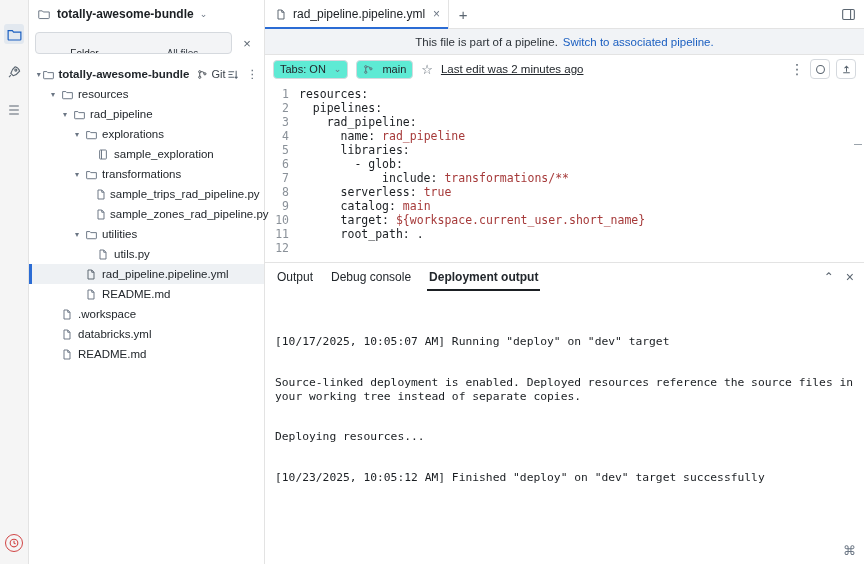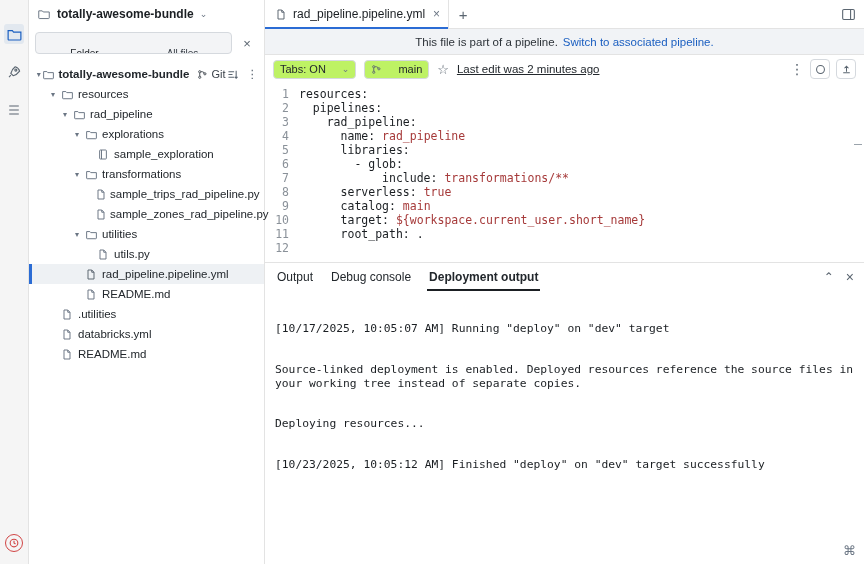--- a/index.html
+++ b/index.html
@@ -164,26 +164,26 @@
 
   .editor-toolbar {
     height: 28px;
     display: flex; align-items: center;
     gap: 8px;
     padding: 0 8px;
     font-size: 11.5px;
     color: #22272c;
   }
   .pill {
-    display: flex; align-items: center; gap: 16px;
+    display: flex; align-items: center; gap: 8px;
     border: 1px solid #d5d9de;
     border-radius: 4px;
     height: 19px;
     padding: 0 6px;
-    background: #bef264;
+    background: #5eead4;
     font-size: 11px;
   }
   .tool-icon { color: #5a6570; display: inline-flex; }
   .toolbar-right { margin-left: auto; display: flex; align-items: center; gap: 6px; }
   .sq-btn {
     width: 20px; height: 20px;
     border: 1px solid #d5d9de;
     border-radius: 4px;
     display: flex; align-items: center; justify-content: center;
     color: #5a6570;
@@ -221,20 +221,21 @@
     background: #9aa3ab;
   }
 
   
   .panel {
     border-top: 1px solid #e3e3e3;
     flex: 1;
     display: flex;
     flex-direction: column;
     min-height: 0;
+    gap: 13px;
   }
   .panel-tabs {
     height: 28px;
     display: flex; align-items: stretch;
     padding-left: 10px;
     gap: 14px;
     font-size: 12px;
     color: #22272c;
   }
   .ptab { display: flex; align-items: center; position: relative; padding: 0 2px; }
@@ -457,21 +458,21 @@
         <span>README.md</span>
       </div>
 
       <div class="row" style="padding-left:30px">
         <span class="node-icon">
           <svg width="12" height="13" viewBox="0 0 16 16" fill="none" stroke="currentColor" stroke-width="1.3">
               <path d="M4 2h5l3 3v9H4z"></path>
               <path d="M9 2v3h3"></path>
             </svg>
         </span>
-        <span>.utilities</span>
+        <span>.workspace</span>
       </div>
 
       <div class="row" style="padding-left:30px">
         <span class="node-icon">
           <svg width="12" height="13" viewBox="0 0 16 16" fill="none" stroke="currentColor" stroke-width="1.3">
               <path d="M4 2h5l3 3v9H4z"></path>
               <path d="M9 2v3h3"></path>
             </svg>
         </span>
         <span>databricks.yml</span>

